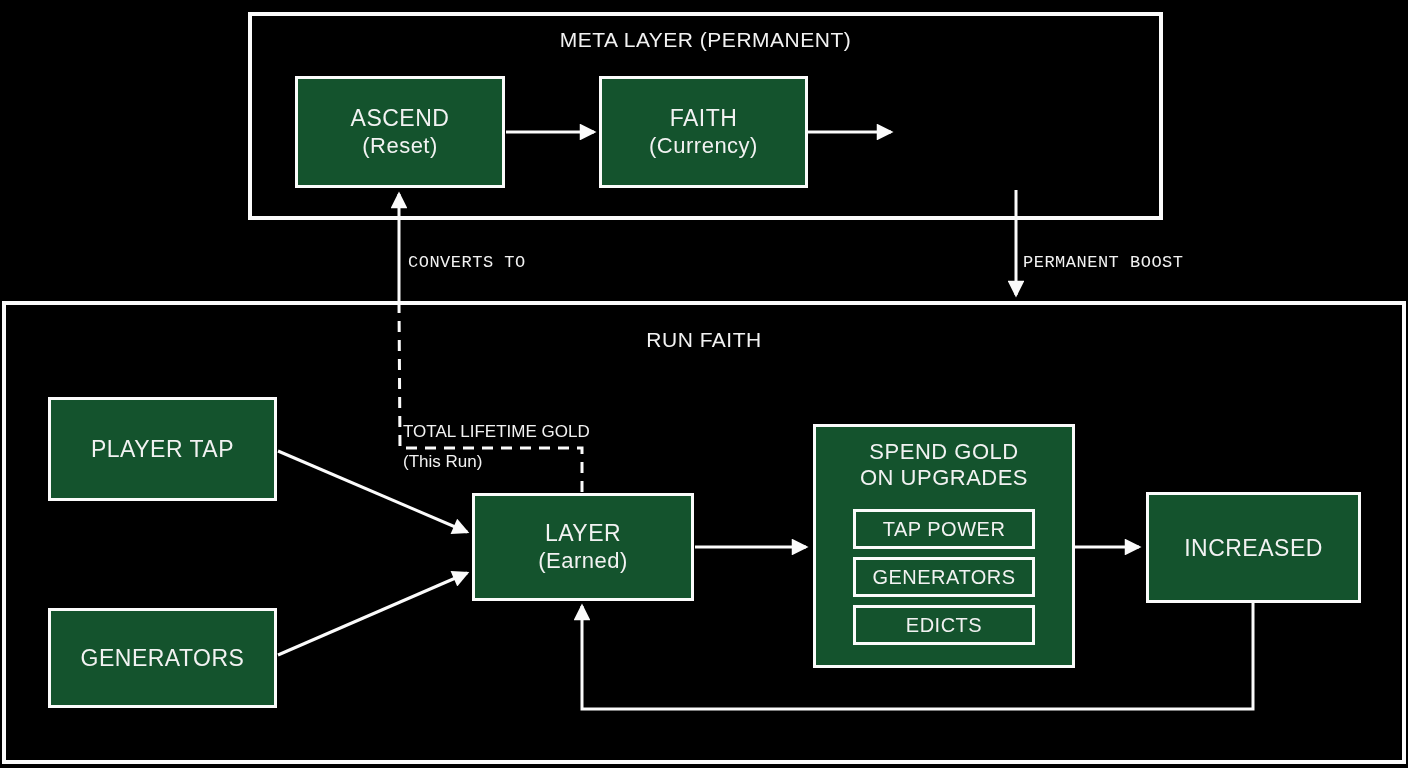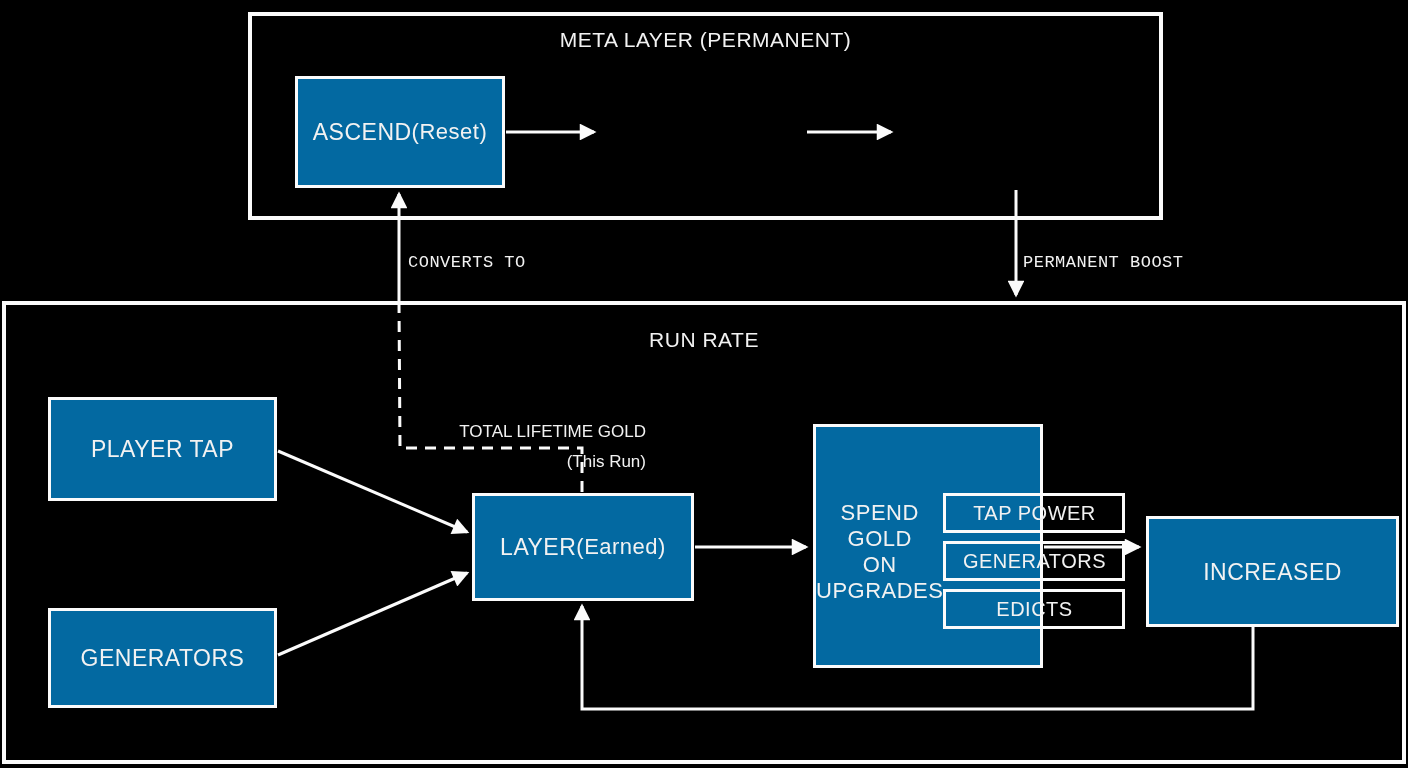--- a/index.html
+++ b/index.html
@@ -6,32 +6,32 @@
   html,body { background:#000; }
   body { font-family:"Liberation Sans", sans-serif; color:#f2f2f2; }
   .canvas { position:relative; width:1408px; height:768px; background:#000; overflow:hidden; }
 
   .connectors { position:absolute; left:0; top:0; width:1408px; height:768px; z-index:1; }
   .connectors line, .connectors path { stroke:#fbfbfb; stroke-width:3; fill:none; }
   .connectors .dashed { stroke-dasharray:11 8; }
   .connectors marker path { fill:#fbfbfb; stroke:none; }
 
   .layer { position:absolute; border:4px solid #fbfbfb; background:transparent; z-index:2; }
-  .node  { position:absolute; border:3px solid #fbfbfb; background:#0369a1; z-index:3;
-           display:flex; flex-direction:row; align-items:center; justify-content:center;
+  .node  { position:absolute; border:3px solid #fbfbfb; background:#14532d; z-index:3;
+           display:flex; flex-direction:column; align-items:center; justify-content:center;
            text-align:center; font-size:23px; line-height:28px; letter-spacing:0.5px; }
   .node .sub { font-size:22px; }
   .node-idols .sub { font-size:20px; letter-spacing:0; }
 
   .layer-title { position:absolute; text-align:center; font-size:21px; line-height:26px;
                  letter-spacing:0.5px; z-index:4; }
 
   .flow-label { position:absolute; font-size:17px; letter-spacing:0.5px; z-index:4; white-space:nowrap;font-family:Liberation Mono, monospace; }
 
-  .lifetime { position:absolute; left:394px; top:422px; width:252px; text-align:right;
+  .lifetime { position:absolute; left:403px; top:422px; width:252px; text-align:left;
               font-size:17px; line-height:19px; z-index:4; }
   .lifetime .note { margin-top:11px; }
 
   .node-spend { justify-content:flex-start; padding-top:12px; }
   .spend-title { font-size:22px; line-height:26px; text-align:center; }
   .spend-items { margin-top:18px; display:flex; flex-direction:column; gap:8px;justify-content:center; }
   .spend-item { width:182px; height:40px; border:3px solid #fbfbfb;
                 display:flex; align-items:center; justify-content:center;
                 font-size:20px; letter-spacing:0.5px; }
 
@@ -45,22 +45,22 @@
   .label-converts  { left:408px;  top:253px; }
   .label-boost     { left:1023px; top:253px; }
 
   .run-layer       { left:2px;   top:301px; width:1404px; height:463px; }
   .run-title       { left:0;     top:327px; width:1408px; }
   .run-subtitle    { left:0;     top:356px; width:1408px; }
 
   .node-player-tap { left:48px;  top:397px; width:229px; height:104px; }
   .node-generators { left:48px;  top:608px; width:229px; height:100px; }
   .node-gold       { left:472px; top:493px; width:222px; height:108px; }
-  .node-spend      { left:813px; top:424px; width:230px; height:244px; }
-  .node-increased  { left:1146px;top:516px; width:253px; height:111px; }
+  .node-spend      { left:813px; top:424px; width:262px; height:244px; }
+  .node-increased  { left:1146px;top:492px; width:215px; height:111px; }
 </style>
 </head>
 <body>
 
 <div class="canvas">
 
   <svg class="connectors" viewBox="0 0 1408 768" xmlns="http://www.w3.org/2000/svg">
     <defs>
       <marker id="ah" viewBox="0 0 10 10" refX="8.5" refY="5" markerWidth="7" markerHeight="5.6" orient="auto">
         <path d="M0 0 L10 5 L0 10 z"></path>
@@ -78,26 +78,30 @@
     <path class="dashed" d="M582 492 L582 448 L400 448 L399 302"></path>
   </svg>
 
   <div class="layer meta-layer"></div>
   <div class="layer-title meta-title">META LAYER (PERMANENT)</div>
 
   <div class="node node-ascend">
     <span>ASCEND</span>
     <span class="sub">(Reset)</span>
   </div>
+  <div class="node node-faith">
+    <span>FAITH</span>
+    <span class="sub">(Currency)</span>
+  </div>
 
   <div class="flow-label label-converts">CONVERTS TO</div>
   <div class="flow-label label-boost">PERMANENT BOOST</div>
 
   <div class="layer run-layer"></div>
-  <div class="layer-title run-title">RUN RATE</div>
+  <div class="layer-title run-title">RUN FAITH</div>
 
   <div class="node node-player-tap">
     <span>PLAYER TAP</span>
   </div>
   <div class="node node-generators">
     <span>GENERATORS</span>
   </div>
 
   <div class="lifetime">
     <div>TOTAL LIFETIME GOLD</div>

